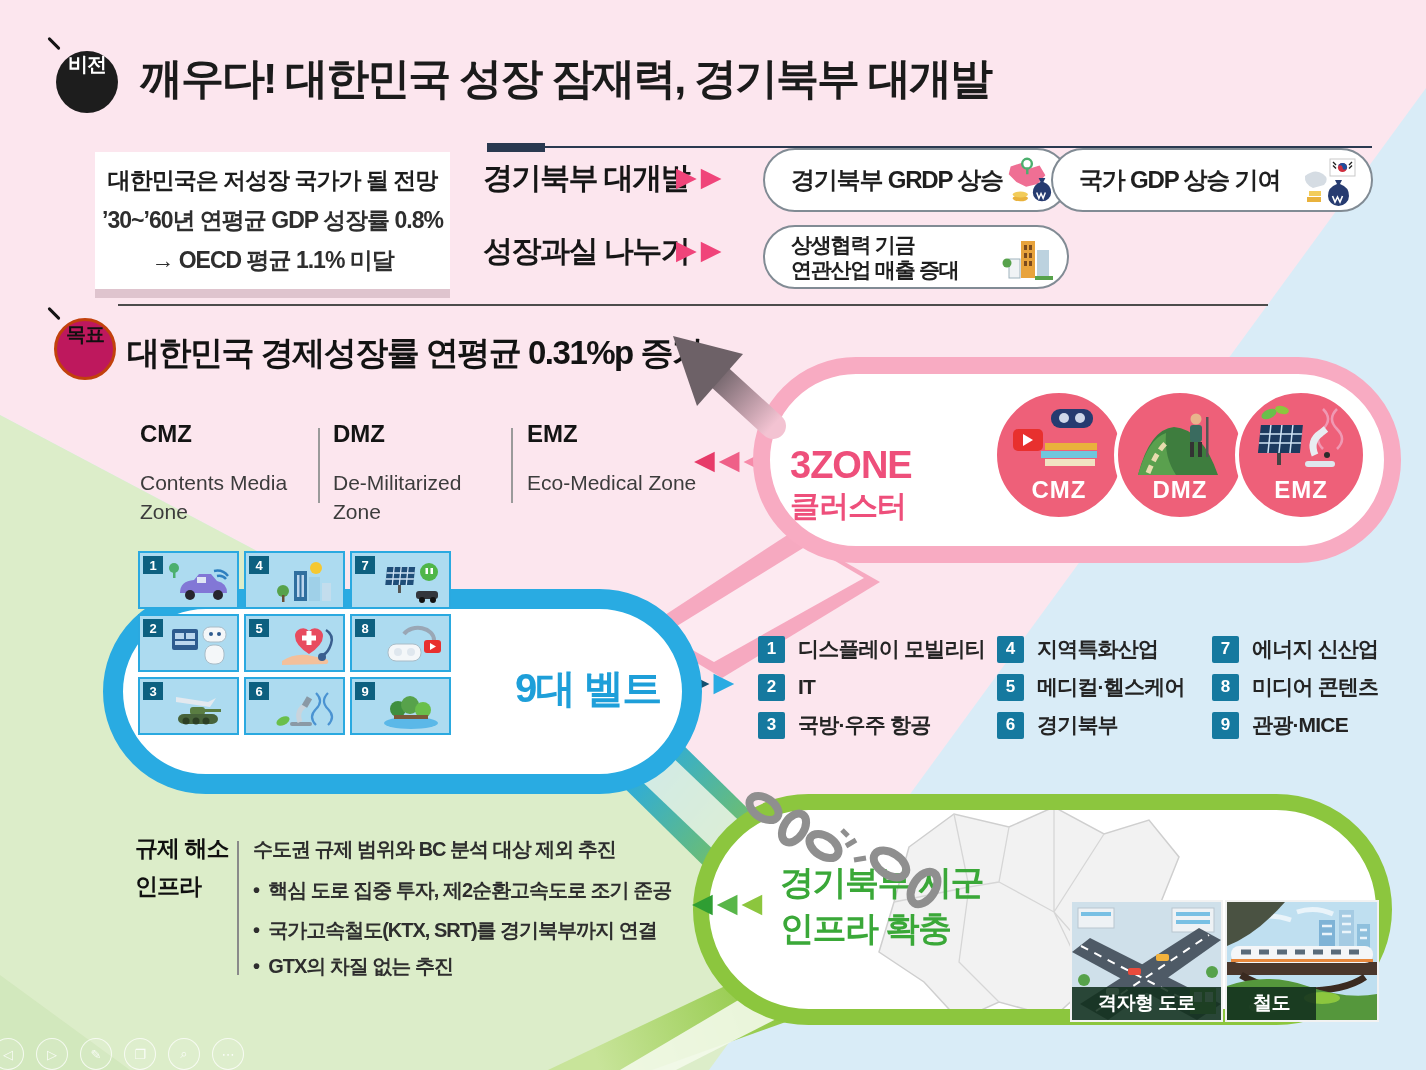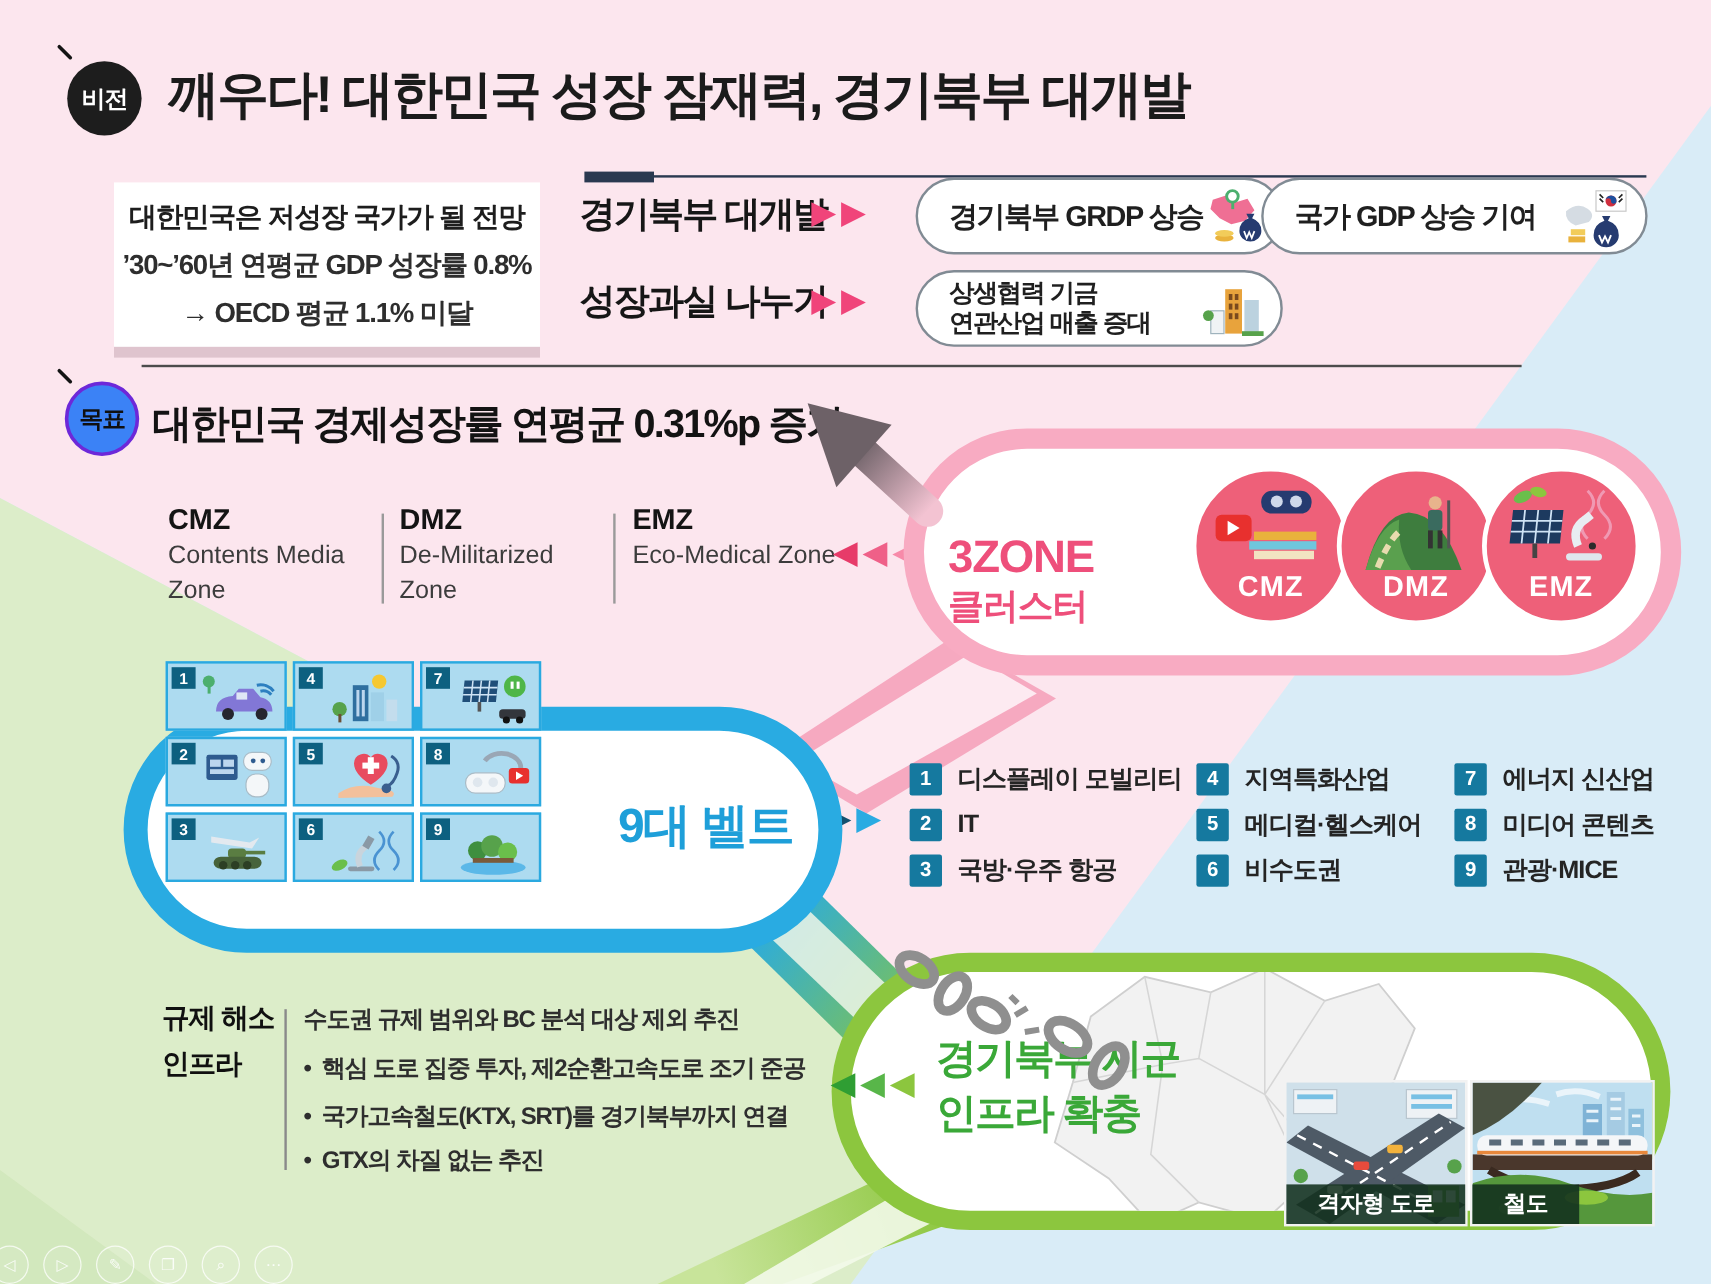--- a/index.html
+++ b/index.html
@@ -2,24 +2,24 @@
 <html><head>
 <meta charset="utf-8">
 <style>
   html,body{margin:0;padding:0;background:#eee;}
   .canvas{position:relative;width:1426px;height:1070px;overflow:hidden;
     font-family:"Liberation Sans","DejaVu Sans",sans-serif;background:#d9ecf7;}
   .abs{position:absolute;}
   svg{display:block;}
   
   .tick{position:absolute;width:16px;height:3px;background:#141414;transform:rotate(45deg);border-radius:2px;}
-  .round-badge{position:absolute;width:62px;height:62px;border-radius:50%;display:flex;align-items:center;justify-content:center;
+  .round-badge{position:absolute;width:62px;height:62px;border-radius:50%;display:flex;justify-content:center;
     font-size:20px;font-weight:800;letter-spacing:-1px;}
   .badge-dark{background:#1d1d1d;color:#fff;}
-  .badge-light{background:#3b82f6;color:#101010;border:3px solid #6d28d9;box-sizing:border-box;}
+  .badge-light{background:#be185d;color:#101010;border:3px solid #c2410c;box-sizing:border-box;}
   .main-title{position:absolute;left:140px;top:50px;font-size:43px;font-weight:900;color:#1b1b1b;letter-spacing:-2px;white-space:nowrap;}
   .outlook{position:absolute;left:95px;top:152px;width:355px;height:137px;background:#fff;
     box-shadow:0 9px 0 rgba(199,168,180,.55);display:flex;flex-direction:column;justify-content:center;align-items:center;gap:9px;}
   .outlook .l1{font-size:23px;font-weight:800;color:#1d1d1d;letter-spacing:-1px;}
   .outlook .l2,.outlook .l3{font-size:23px;font-weight:600;color:#2e2e2e;letter-spacing:-1px;}
   
   .navy-bar{position:absolute;left:487px;top:143px;width:58px;height:9px;background:#2a3950;}
   .navy-line{position:absolute;left:545px;top:146px;width:827px;height:2px;background:#2a3950;}
   .flow-label{position:absolute;font-size:30px;font-weight:900;color:#161616;letter-spacing:-1.5px;white-space:nowrap;}
   .arrows{position:absolute;display:flex;gap:4px;font-size:27px;font-weight:400;line-height:1;}
@@ -27,21 +27,21 @@
     display:flex;align-items:center;padding-left:26px;}
   .pill .txt{font-size:24px;font-weight:800;color:#1f1f1f;letter-spacing:-1.2px;white-space:nowrap;}
   .pill .txt2{font-size:21px;font-weight:800;color:#1f1f1f;letter-spacing:-1.2px;line-height:1.2;white-space:nowrap;}
   .pill .picon{position:absolute;right:12px;top:6px;}
   .divider{position:absolute;left:118px;top:304px;width:1150px;height:2px;background:#4c4c4c;}
   
   .goal-title{position:absolute;left:127px;top:331px;font-size:33px;font-weight:900;color:#131313;letter-spacing:-1.5px;white-space:nowrap;}
   
   .zone-col{position:absolute;width:180px;}
   .zone-abbr{font-size:24px;font-weight:800;color:#141414;}
-  .zone-name{margin-top:0;font-size:21px;font-weight:500;color:#3c3c3c;line-height:1.4;}
+  .zone-name{margin-top:20px;font-size:21px;font-weight:500;color:#3c3c3c;line-height:1.4;}
   .vline{position:absolute;width:2px;background:#9a9a9a;}
   
   .cap{position:absolute;background:#fff;box-sizing:border-box;}
   .pink-cap{left:753px;top:357px;width:648px;height:206px;border:17px solid #f8abc2;border-radius:110px;z-index:4;}
   .blue-cap{left:103px;top:589px;width:599px;height:205px;border:20px solid #29abe2;border-radius:110px;z-index:4;}
   .green-cap{left:693px;top:794px;width:699px;height:231px;border:16px solid #8cc63e;border-radius:120px;overflow:hidden;z-index:4;}
   .cluster-title{position:absolute;left:790px;top:442px;z-index:6;font-weight:700;color:#ee4f7b;letter-spacing:-1px;line-height:1.22;}
   .cluster-title .t1{font-size:38px;}
   .cluster-title .t2{font-size:30px;}
   .zone-circle{position:absolute;top:389px;width:132px;height:132px;border-radius:50%;background:#ee6079;border:4px solid #fff;
@@ -401,21 +401,21 @@
     <div class="belt-item">
       <div class="num-badge">4</div>
       <div class="blabel">지역특화산업</div>
     </div>
     <div class="belt-item">
       <div class="num-badge">5</div>
       <div class="blabel">메디컬·헬스케어</div>
     </div>
     <div class="belt-item">
       <div class="num-badge">6</div>
-      <div class="blabel">비수도권</div>
+      <div class="blabel">경기북부</div>
     </div>
   </div>
   <div class="belt-col" style="left:1212px;">
     <div class="belt-item">
       <div class="num-badge">7</div>
       <div class="blabel">에너지 신산업</div>
     </div>
     <div class="belt-item">
       <div class="num-badge">8</div>
       <div class="blabel">미디어 콘텐츠</div>

